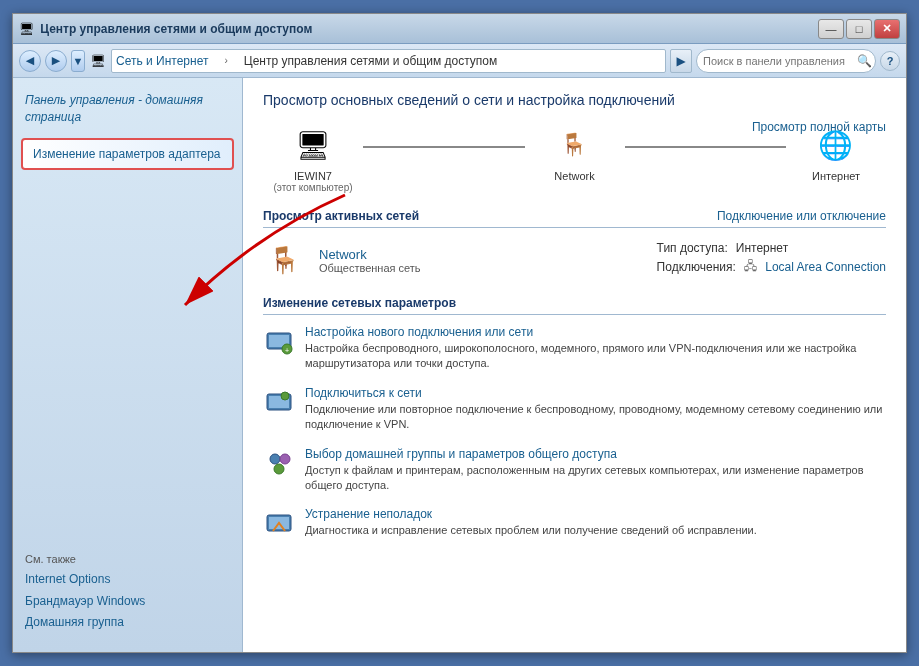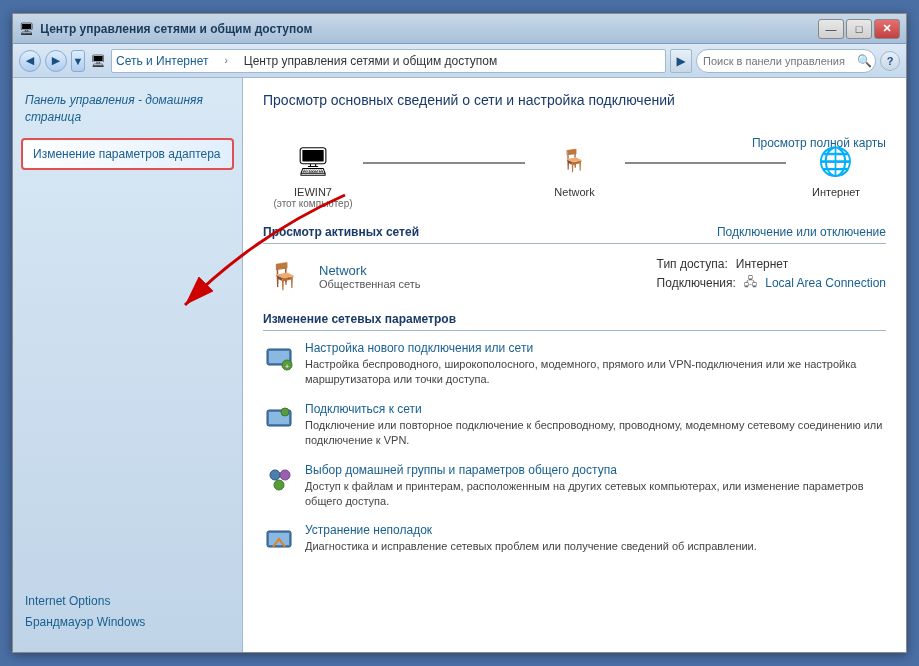--- a/index.html
+++ b/index.html
@@ -237,21 +237,21 @@
     .content {
       flex: 1;
       padding: 14px 20px;
       background: #fff;
       overflow-y: auto;
     }
     .content-title {
       font-size: 14px;
       color: #1a3a6a;
       font-weight: 300;
-      margin-bottom: 28px;
+      margin-bottom: 12px;
     }
 
     
     .network-map {
       display: flex;
       align-items: flex-start;
       gap: 0;
       margin-bottom: 16px;
       position: relative;
     }
@@ -449,22 +449,24 @@
 
     <div class="sidebar">
       <div class="sidebar-section">
         <a class="sidebar-home-link">Панель управления - домашняя страница</a>
       </div>
       <div class="sidebar-highlighted">
         <a>Изменение параметров адаптера</a>
       </div>
       <div class="sidebar-spacer"></div>
       <div class="sidebar-also">
+        <div class="sidebar-also-title">См. также</div>
         <a>Internet Options</a>
         <a>Брандмауэр Windows</a>
+        <a>Домашняя группа</a>
       </div>
     </div>
 
     <div class="content">
       <div class="content-title">Просмотр основных сведений о сети и настройка подключений</div>
 
       <div style="position:relative; margin-bottom: 16px;">
         <a class="view-map-link">Просмотр полной карты</a>
         <div class="network-map">
 

